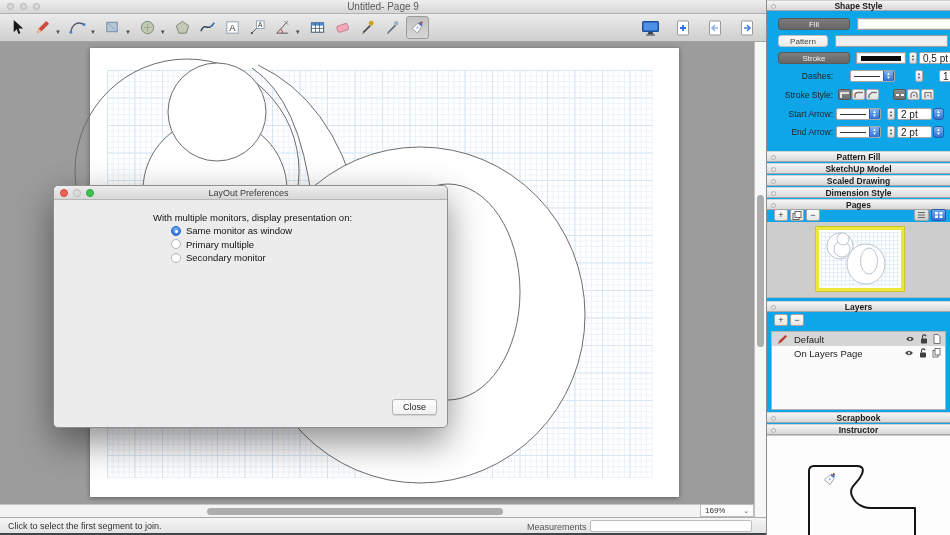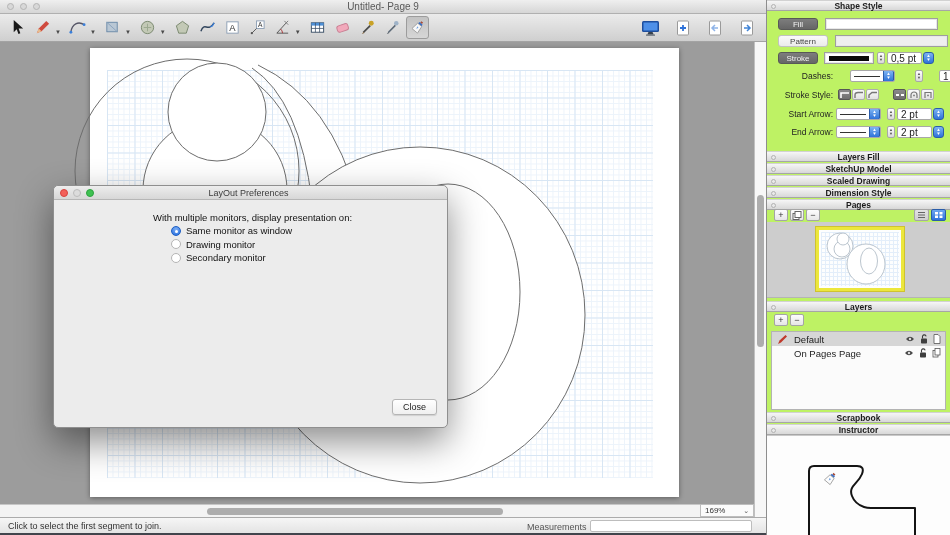--- a/index.html
+++ b/index.html
@@ -69,27 +69,27 @@
 
   
   .statusbar{position:absolute;left:0;top:517px;width:766px;height:18px;
     background:linear-gradient(#f6f6f6,#e1e1e1);border-top:1px solid #ababab;}
   .status-msg{position:absolute;left:8px;top:3px;font-size:9px;color:#333;}
   .meas-label{position:absolute;left:527px;top:4px;width:58px;text-align:right;font-size:9px;color:#555;}
   .meas-input{position:absolute;left:590px;top:2px;width:162px;height:12px;background:#fff;border:1px solid #bdbdbd;border-radius:2px;font-size:8px;padding:0 3px;}
   .bottom-strip{position:absolute;left:0;bottom:0;width:766px;height:2px;background:#41444c;}
 
   
-  .rightpanel{position:absolute;left:766px;top:0;width:184px;height:535px;background:#bef264;border-left:1px solid #8d8d8d;}
+  .rightpanel{position:absolute;left:766px;top:0;width:184px;height:535px;background:#0ea5e9;border-left:1px solid #8d8d8d;}
   .phead{position:absolute;left:0;width:183px;height:11px;background:linear-gradient(#f6f6f6,#d8d8d8);
     border-top:1px solid #d2d2d2;border-bottom:1px solid #a6a6a6;font-size:8.5px;font-weight:bold;color:#1c1c1c;
     text-align:center;line-height:10px;}
   .disc{position:absolute;left:4px;top:3px;width:5px;height:5px;border-radius:50%;background:#e9e9e9;border:1px solid #b2b2b2;}
   .row-abs{position:absolute;display:flex;align-items:center;}
-  .btn-dark{width:40px;height:12px;background:linear-gradient(#7d7d7d,#666);border:1px solid #585858;border-radius:3px;
+  .btn-dark{width:72px;height:12px;background:linear-gradient(#7d7d7d,#666);border:1px solid #585858;border-radius:3px;
     color:#f2f2f2;font-size:8px;display:flex;align-items:center;justify-content:center;}
   .btn-light{width:50px;height:12px;background:linear-gradient(#fafafa,#ebebeb);border:1px solid #c2c2c2;border-radius:3px;
     color:#444;font-size:8px;display:flex;align-items:center;justify-content:center;}
   .swatch{height:12px;background:#fff;border:1px solid #9e9e9e;box-shadow:inset 0 0 0 1px #e8e8e8;}
   .lab{font-size:8.5px;color:#222;text-align:right;}
   .stepper{width:8px;height:12px;background:linear-gradient(#fff,#d9d9d9);border:1px solid #a8a8a8;border-radius:2px;
     display:flex;flex-direction:column;align-items:center;justify-content:center;font-size:4px;line-height:3.6px;color:#555;}
   .bluebtn{width:11px;height:12px;background:linear-gradient(#7db3f2,#2e72d9);border:1px solid #2a5ca9;border-radius:3px;
     color:#fff;font-size:4.5px;line-height:4px;display:flex;flex-direction:column;align-items:center;justify-content:center;}
   .vfield{height:12px;background:#fff;border:1px solid #a8a8a8;border-radius:2px;font-size:10px;color:#222;
@@ -303,21 +303,21 @@
         </div>
         <div class="dlg-title">LayOut Preferences</div>
       </div>
       <div class="dlg-prompt">With multiple monitors, display presentation on:</div>
       <div class="radio-row" style="top:39px;">
         <div class="radio on"></div>
         <div class="radio-label">Same monitor as window</div>
       </div>
       <div class="radio-row" style="top:52.5px;">
         <div class="radio"></div>
-        <div class="radio-label">Drawing monitor</div>
+        <div class="radio-label">Primary multiple</div>
       </div>
       <div class="radio-row" style="top:66px;">
         <div class="radio"></div>
         <div class="radio-label">Secondary monitor</div>
       </div>
       <div class="dlg-close">Close</div>
     </div>
   </div>
 
   <div class="statusbar">
@@ -447,21 +447,21 @@
           <span>▲</span>
           <span>▼</span>
         </div>
       <div class="vfield" style="width:35px;margin-left:2px;">2 pt</div>
       <div class="bluebtn" style="margin-left:1px;">
           <span>▲</span>
           <span>▼</span>
         </div>
     </div>
 
-    <div class="phead" style="top:151px;"><span class="disc"></span><span>Layers Fill</span></div>
+    <div class="phead" style="top:151px;"><span class="disc"></span><span>Pattern Fill</span></div>
     <div class="phead" style="top:163px;"><span class="disc"></span><span>SketchUp Model</span></div>
     <div class="phead" style="top:175px;"><span class="disc"></span><span>Scaled Drawing</span></div>
     <div class="phead" style="top:187px;"><span class="disc"></span><span>Dimension Style</span></div>
     <div class="phead" style="top:199px;"><span class="disc"></span><span>Pages</span></div>
 
     <div class="row-abs" style="left:7px;top:209px;">
       <div class="minibtn">+</div>
       <div class="minibtn">
         <svg width="10" height="9" viewBox="0 0 10 9">
             <rect x="1" y="2.5" width="6" height="6" fill="#fff" stroke="#666"></rect>
@@ -517,21 +517,21 @@
           <svg width="8" height="10" viewBox="0 0 8 10">
               <rect x="1" y="4.5" width="6" height="5" rx=".8" fill="#3e3e3e"></rect>
               <path d="M2.5 4.5V3a1.8 1.8 0 0 1 3.6-.6" stroke="#3e3e3e" fill="none" stroke-width="1.1"></path>
             </svg>
           <svg width="8" height="10" viewBox="0 0 8 10">
               <path d="M1 .5h4l2 2v7H1z" fill="#fff" stroke="#555" stroke-width=".8"></path>
             </svg>
         </span>
       </div>
       <div class="layer-row">
-        <span class="layer-name">On Pages Page</span>
+        <span class="layer-name">On Layers Page</span>
         <span class="layer-icons">
           <svg width="10" height="8" viewBox="0 0 10 8">
               <path d="M1 4q4-4.5 8 0Q5 8.5 1 4z" fill="#4a4a4a"></path>
               <circle cx="5" cy="4" r="1.2" fill="#ddd"></circle>
             </svg>
           <svg width="8" height="10" viewBox="0 0 8 10">
               <rect x="1" y="4.5" width="6" height="5" rx=".8" fill="#3e3e3e"></rect>
               <path d="M2.5 4.5V3a1.8 1.8 0 0 1 3.6-.6" stroke="#3e3e3e" fill="none" stroke-width="1.1"></path>
             </svg>
           <svg width="9" height="10" viewBox="0 0 9 10">

